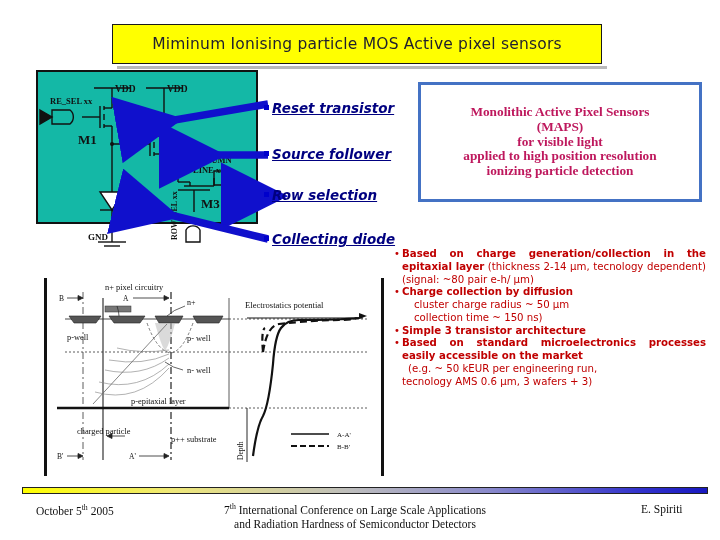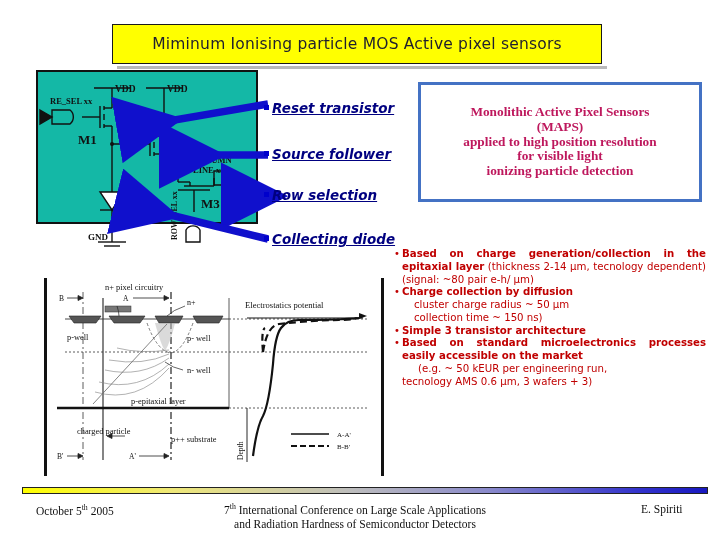--- a/index.html
+++ b/index.html
@@ -132,21 +132,21 @@
     text-align: center;
     color: #C00000;
   }
   #bullets .b-text { flex: 1 1 auto; text-align: justify; }
   #bullets .hd { font-weight: bold; }
   #bullets .sub {
     margin-left: 10px;
     text-align: justify;
   }
   #bullets .sub2 { margin-left: 22px; text-align: justify; }
-  #bullets .sub3 { margin-left: 26px; text-align: justify; }
+  #bullets .sub3 { margin-left: 16px; text-align: justify; }
 
   
   #xsec-box {
     position: absolute;
     left: 44px;
     top: 278px;
     width: 340px;
     height: 198px;
     background: #ffffff;
     border-left: 3px solid #111111;
@@ -287,22 +287,22 @@
 <div class="blue-bullet" style="left:264px; top:192px;"></div>
 <div class="blue-label" style="left:272px; top:187px;">Row selection</div>
 
 <div class="blue-bullet" style="left:264px; top:236px;"></div>
 <div class="blue-label" style="left:272px; top:231px;">Collecting diode</div>
 
 <div id="maps-box">
   <div class="inner">
     <div>Monolithic Active Pixel Sensors</div>
     <div>(MAPS)</div>
+    <div>for visible light</div>
     <div>applied to high position resolution</div>
-    <div>for visible light</div>
     <div>ionizing particle detection</div>
   </div>
 </div>
 
 <div id="bullets">
 
   <div class="b-row">
     <span class="dot">•</span>
     <span class="b-text"><span class="hd">Based on charge generation/collection in the epitaxial layer</span><span> (thickness 2-14 µm, tecnology dependent) (signal: ~80 pair e-h/ µm)</span></span>
   </div>

